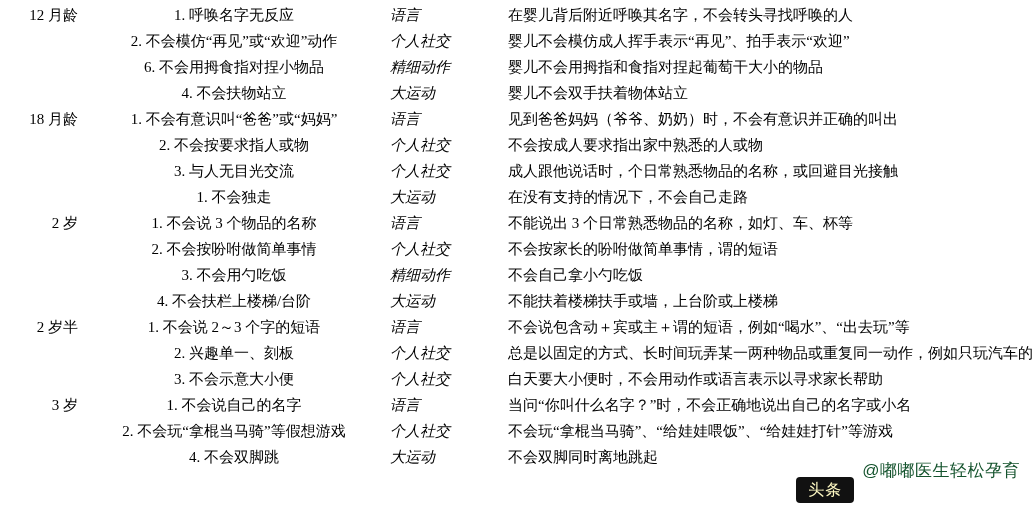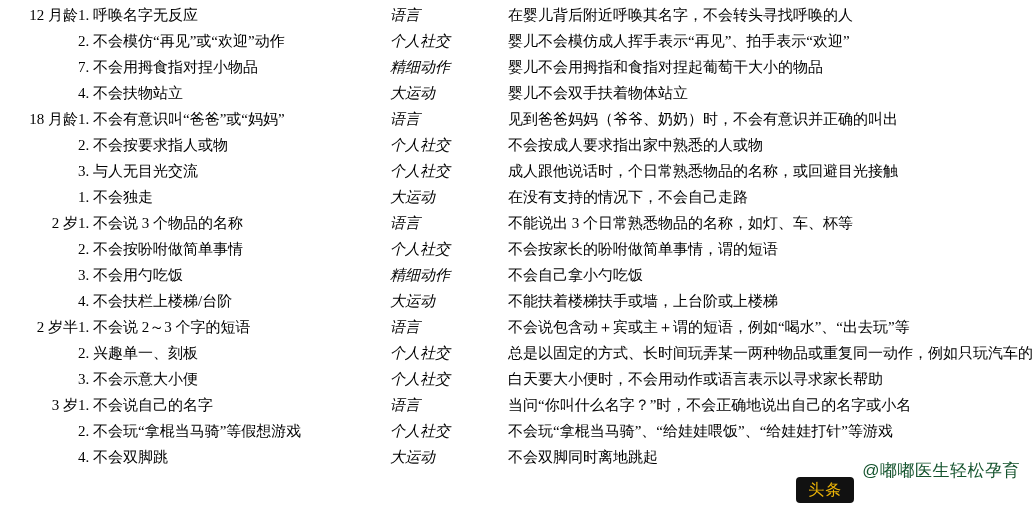--- a/index.html
+++ b/index.html
@@ -36,20 +36,21 @@
   }
   td.col-age {
     width: 78px;
     text-align: right;
     padding-right: 8px;
     white-space: nowrap;
   }
   td.col-item {
     width: 312px;
     padding-left: 8px;
+    text-align: center;
   }
   td.col-domain {
     width: 118px;
     font-style: italic;
   }
   td.col-desc {
     width: 524px;
     white-space: normal;
     word-break: break-all;
   }
@@ -67,21 +68,21 @@
     bottom: 8px;
     display: flex;
     align-items: center;
     gap: 8px;
     font-family: "Liberation Sans", "DejaVu Sans", sans-serif;
   }
   #watermark .wm-logo {
     width: 58px;
     height: 26px;
     background: #111111;
-    color: #eab308;
+    color: #fef9c3;
     border-radius: 4px;
     font-size: 16px;
     line-height: 26px;
     text-align: center;
     letter-spacing: 1px;
     margin-top: 40px;
   }
   #watermark .wm-text {
     font-size: 17px;
     color: #14532d;
@@ -101,21 +102,21 @@
         <td class="col-desc">在婴儿背后附近呼唤其名字，不会转头寻找呼唤的人</td>
       </tr>
       <tr class="row">
         <td class="col-age"></td>
         <td class="col-item">2. 不会模仿“再见”或“欢迎”动作</td>
         <td class="col-domain">个人社交</td>
         <td class="col-desc">婴儿不会模仿成人挥手表示“再见”、拍手表示“欢迎”</td>
       </tr>
       <tr class="row">
         <td class="col-age"></td>
-        <td class="col-item">7. 不会用拇食指对捏小物品</td>
+        <td class="col-item">6. 不会用拇食指对捏小物品</td>
         <td class="col-domain">精细动作</td>
         <td class="col-desc">婴儿不会用拇指和食指对捏起葡萄干大小的物品</td>
       </tr>
       <tr class="row">
         <td class="col-age"></td>
         <td class="col-item">4. 不会扶物站立</td>
         <td class="col-domain">大运动</td>
         <td class="col-desc">婴儿不会双手扶着物体站立</td>
       </tr>
 

